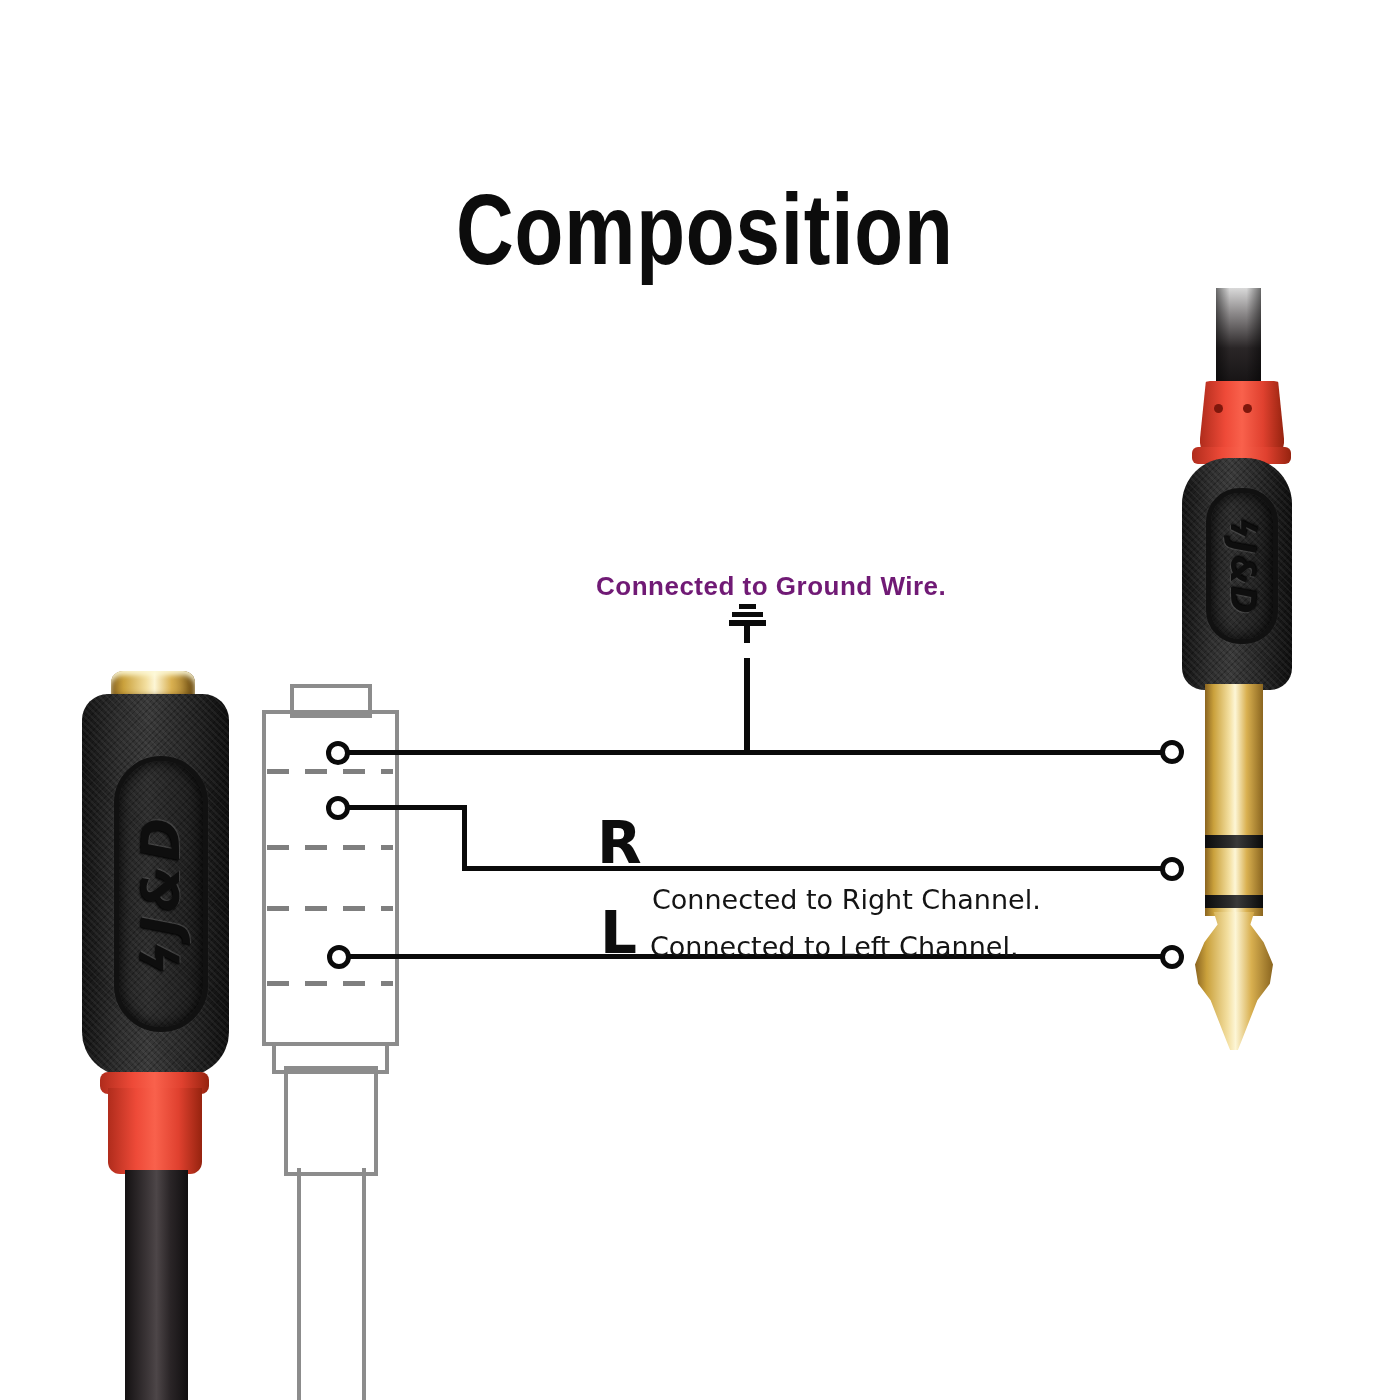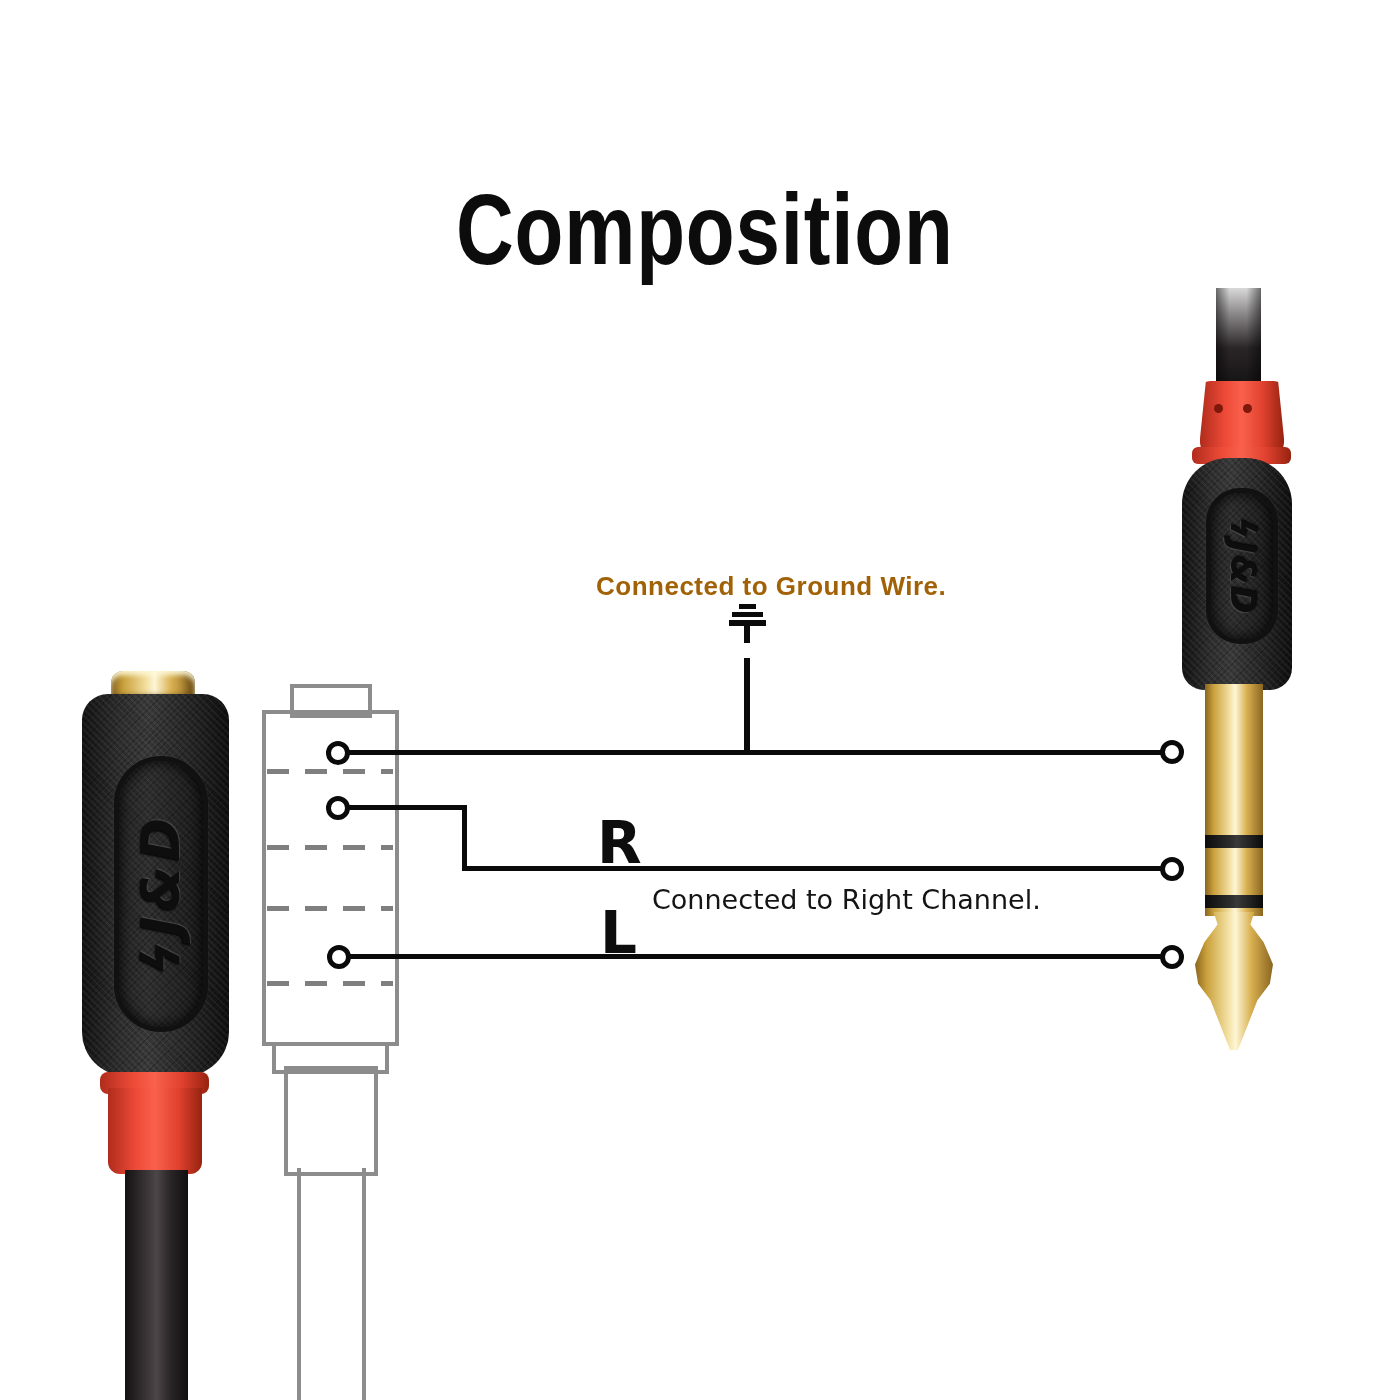--- a/index.html
+++ b/index.html
@@ -10,21 +10,21 @@
   }
   .abs{position:absolute;}
 
   
   #page-title{
     left:456px;top:172px;font-size:100px;font-weight:700;color:#0c0c0c;
     transform:scaleX(0.80);transform-origin:left top;white-space:nowrap;letter-spacing:1px;
   }
 
   
-  .caption{color:#a16207;white-space:nowrap;text-align:right;}
+  .caption{color:#701a75;white-space:nowrap;text-align:right;}
   #ground-caption{left:596px;top:571px;font-size:26px;font-weight:700;letter-spacing:.5px;}
   .big-letter{font-family:"DejaVu Sans",sans-serif;font-weight:700;font-size:58px;color:#0d0d0d;line-height:1;}
   .chan-caption{font-family:"DejaVu Sans",sans-serif;font-size:27px;color:#141414;line-height:1;}
   #r-label{left:597px;top:814px;}
   #r-caption{left:652px;top:843px;margin-top:43px;}
   #l-label{left:600px;top:904px;}
   #l-caption{left:650px;top:933px;}
 
   
   .wire{background:#0a0a0a;}
@@ -112,20 +112,21 @@
 
   <div class="abs wire" style="left:347px;top:750px;width:815px;height:5px;"></div>
   <div class="abs wire" style="left:347px;top:805px;width:120px;height:5px;"></div>
   <div class="abs wire" style="left:462px;top:805px;width:5px;height:66px;"></div>
   <div class="abs wire" style="left:462px;top:866px;width:700px;height:5px;"></div>
   <div class="abs wire" style="left:348px;top:954px;width:814px;height:5px;"></div>
 
   <div id="r-label" class="abs big-letter">R</div>
   <div id="r-caption" class="abs chan-caption">Connected to Right Channel.</div>
   <div id="l-label" class="abs big-letter">L</div>
+  <div id="l-caption" class="abs chan-caption">Connected to Left Channel.</div>
 
   <div class="abs dot" style="left:326px;top:741px;"></div>
   <div class="abs dot" style="left:326px;top:796px;"></div>
   <div class="abs dot" style="left:327px;top:945px;"></div>
   <div class="abs dot" style="left:1160px;top:740px;"></div>
   <div class="abs dot" style="left:1160px;top:857px;"></div>
   <div class="abs dot" style="left:1160px;top:945px;"></div>
 
   <div class="abs" style="left:1216px;top:288px;width:45px;height:100px;
        background:

